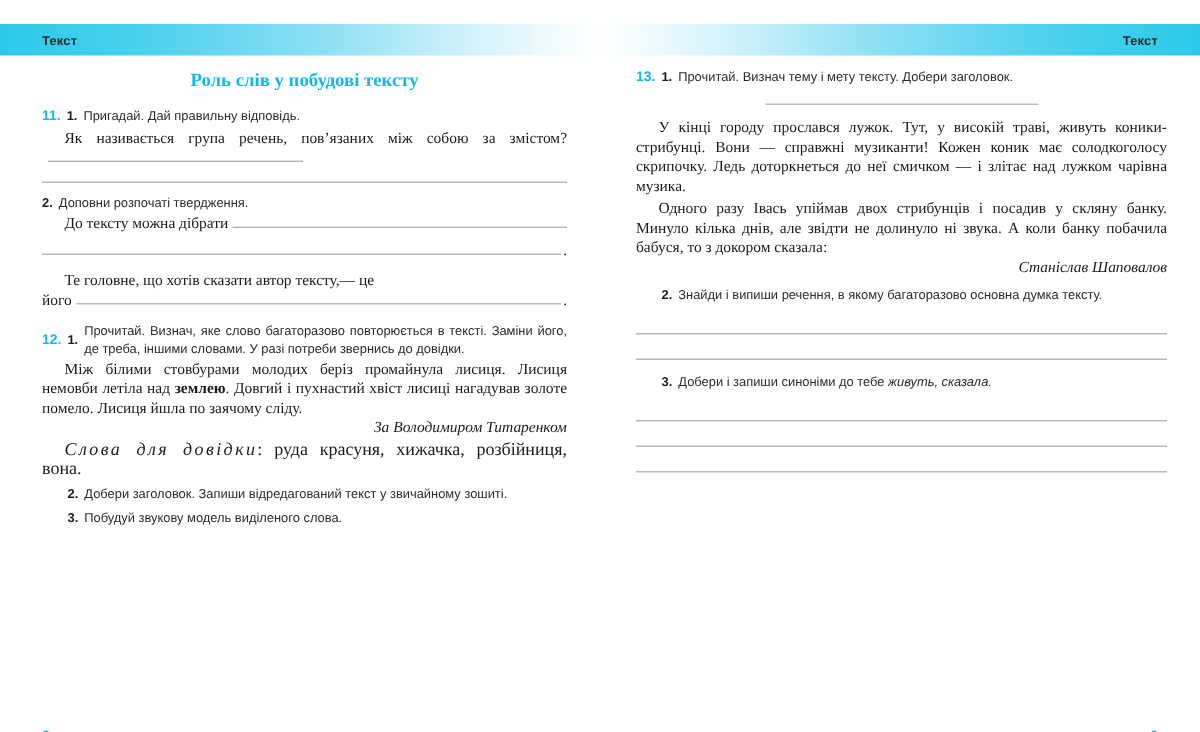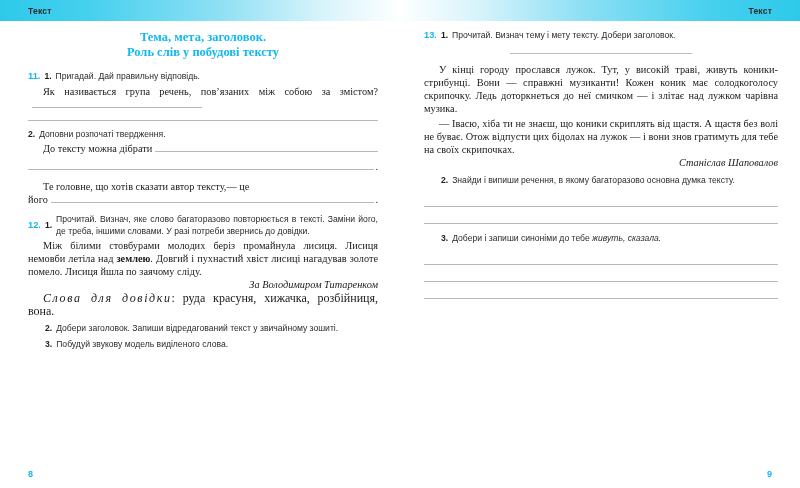--- a/index.html
+++ b/index.html
@@ -11,20 +11,21 @@
     font-family: "Liberation Sans", sans-serif;
     overflow: hidden;
   }
 
   .spread {
     position: relative;
     width: 800px;
     height: 368px;
     display: flex;
     background: #1d4ed8;
+    margin-top: 16px;
   }
 
   .page {
     position: relative;
     width: 400px;
     height: 488px;
     background: #fff;
     overflow: hidden;
   }
 
@@ -214,21 +215,20 @@
   <div class="page">
 
     <div class="runhead left">
       <span class="runhead-label">Текст</span>
     </div>
 
     <div class="body">
       <div class="col">
 
         <div class="title">
-          <span class="l1">Тема, мета, заголовок.</span>
           <span class="l2">Роль слів у побудові тексту</span>
         </div>
 
         <div class="ex">
           <div class="task">
             <span class="exnum">11.</span>
             <span class="subnum">1.</span>
             <span class="tasktext">Пригадай. Дай правильну відповідь.</span>
           </div>
 
@@ -302,21 +302,21 @@
         <div class="ex">
           <div class="task">
             <span class="exnum">13.</span>
             <span class="subnum">1.</span>
             <span class="tasktext">Прочитай. Визнач тему і мету тексту. Добери заголовок.</span>
           </div>
 
           <div class="titleblank"></div>
 
           <div class="passage">У кінці городу прослався лужок. Тут, у високій траві, живуть коники-стрибунці. Вони — справжні музиканти! Кожен коник має солодкоголосу скрипочку. Ледь доторкнеться до неї смичком — і злітає над лужком чарівна музика.</div>
-          <div class="passage">— Івасю, хіба ти не знаєш, що коники скриплять від щастя. А щастя без волі не буває. Отож відпусти цих бідолах на лужок — і вони знов гратимуть для тебе на своїх скрипочках.</div>
+          <div class="passage">Одного разу Івась упіймав двох стрибунців і посадив у скляну банку. Минуло кілька днів, але звідти не долинуло ні звука. А коли банку побачила бабуся, то з докором сказала:</div>
 
           <div class="author">Станіслав Шаповалов</div>
 
           <div class="task" style="margin-top:6px;padding-left:17px;">
             <span class="subnum">2.</span>
             <span class="tasktext">Знайди і випиши речення, в якому багаторазово основна думка тексту.</span>
           </div>
 
           <div class="rule" style="margin-top:19px;"></div>
           <div class="rule" style="margin-top:16px;"></div>

